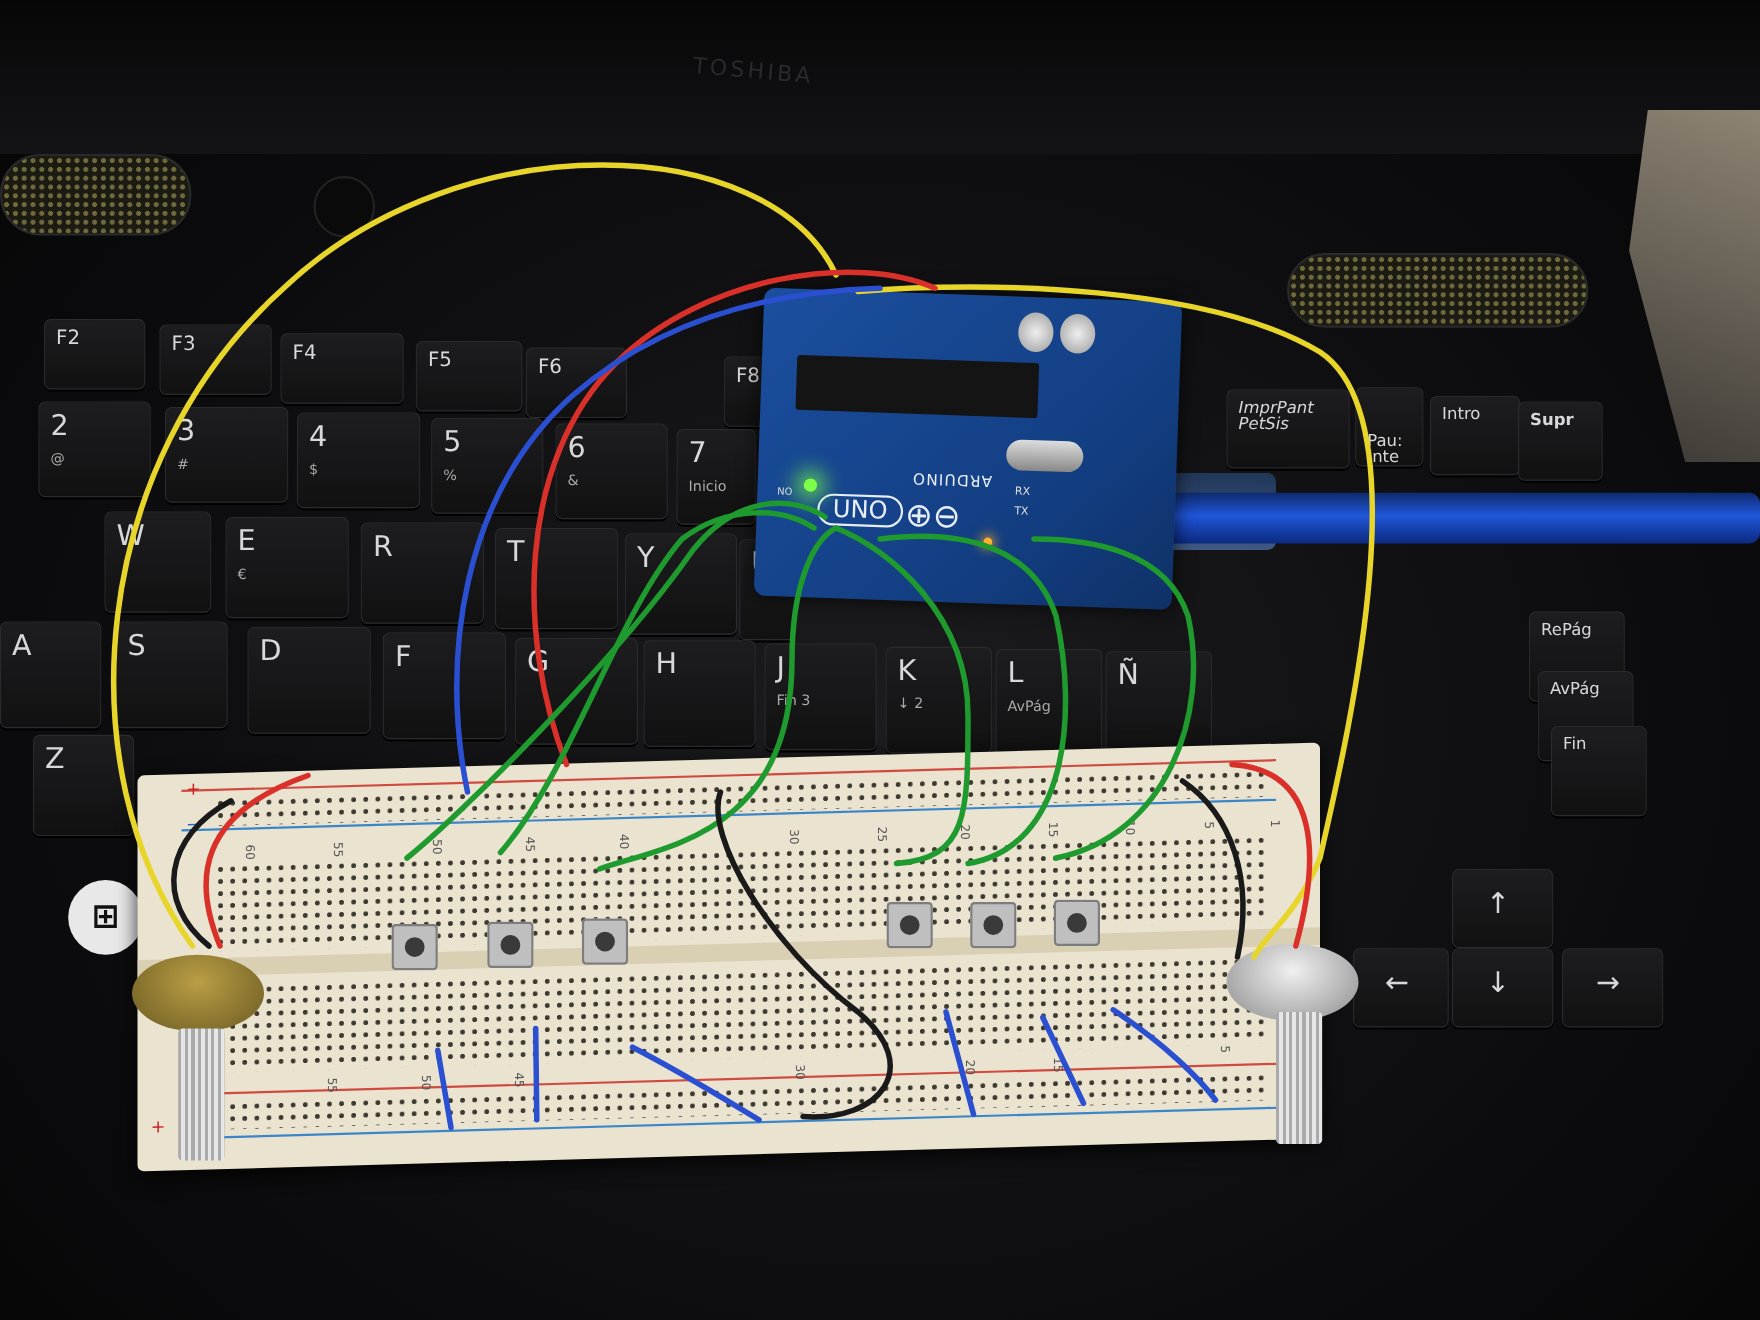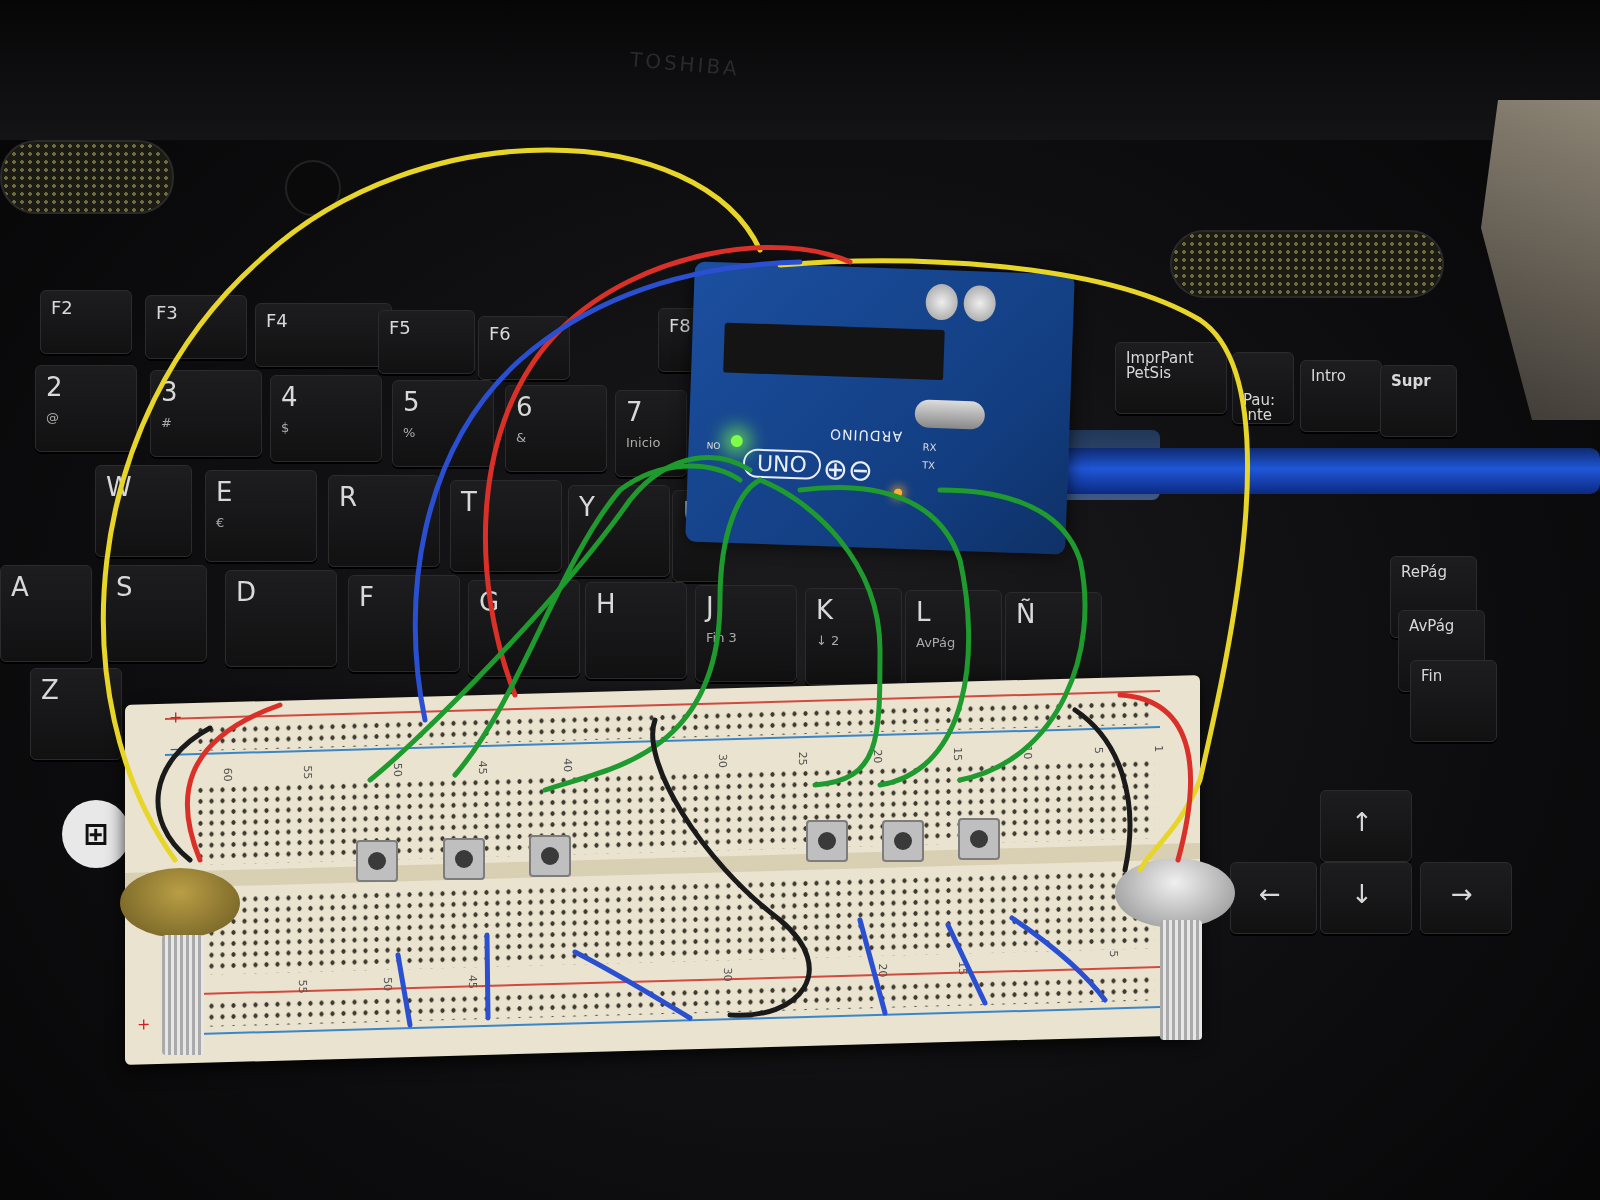--- a/index.html
+++ b/index.html
@@ -55,30 +55,30 @@
   <div class="speaker" style="left:0;top:140px;width:170px;height:70px;"></div>
   <div class="speaker" style="left:1170px;top:230px;width:270px;height:64px;"></div>
   <div class="webcam"></div>
 
   <div class="key fn" style="left:40px;top:290px;width:90px;height:62px;">
       <span class="lbl">F2</span>
     </div>
   <div class="key fn" style="left:145px;top:295px;width:100px;height:62px;">
       <span class="lbl">F3</span>
     </div>
-  <div class="key fn" style="left:255px;top:303px;width:110px;height:62px;padding-left:25px;">
+  <div class="key fn" style="left:255px;top:303px;width:110px;height:62px;">
       <span class="lbl">F4</span>
     </div>
   <div class="key fn" style="left:378px;top:310px;width:95px;height:62px;">
       <span class="lbl">F5</span>
     </div>
   <div class="key fn" style="left:478px;top:316px;width:90px;height:62px;">
       <span class="lbl">F6</span>
     </div>
-  <div class="key fn" style="left:658px;top:308px;width:40px;height:62px;">
+  <div class="key fn" style="left:658px;top:324px;width:40px;height:62px;">
       <span class="lbl">F8</span>
     </div>
 
   <div class="key" style="left:35px;top:365px;width:100px;height:85px;">
       <span class="lbl">2</span>
       <span class="sub">@</span>
     </div>
   <div class="key" style="left:150px;top:370px;width:110px;height:85px;">
       <span class="lbl">3</span>
       <span class="sub">#</span>
@@ -152,21 +152,21 @@
     </div>
   <div class="key" style="left:1005px;top:592px;width:95px;height:95px;">
       <span class="lbl">Ñ</span>
     </div>
 
   <div class="key" style="left:30px;top:668px;width:90px;height:90px;">
       <span class="lbl">Z</span>
     </div>
   <div class="windows-logo">⊞</div>
 
-  <div class="key small" style="left:1115px;top:342px;width:110px;height:70px;">
+  <div class="key small" style="left:1115px;top:354px;width:110px;height:70px;font-style:italic;">
       <span class="lbl" style="width:90px;">ImprPant PetSis</span>
     </div>
   <div class="key small" style="left:1232px;top:352px;width:60px;height:70px;">
       <span class="lbl" style="width:40px;margin-top:32px;">Pau: Inte</span>
     </div>
   <div class="key small" style="left:1300px;top:360px;width:80px;height:70px;">
       <span class="lbl">Intro</span>
     </div>
   <div class="key small" style="left:1380px;top:365px;width:75px;height:70px;font-weight:bold;">
       <span class="lbl">Supr</span>

